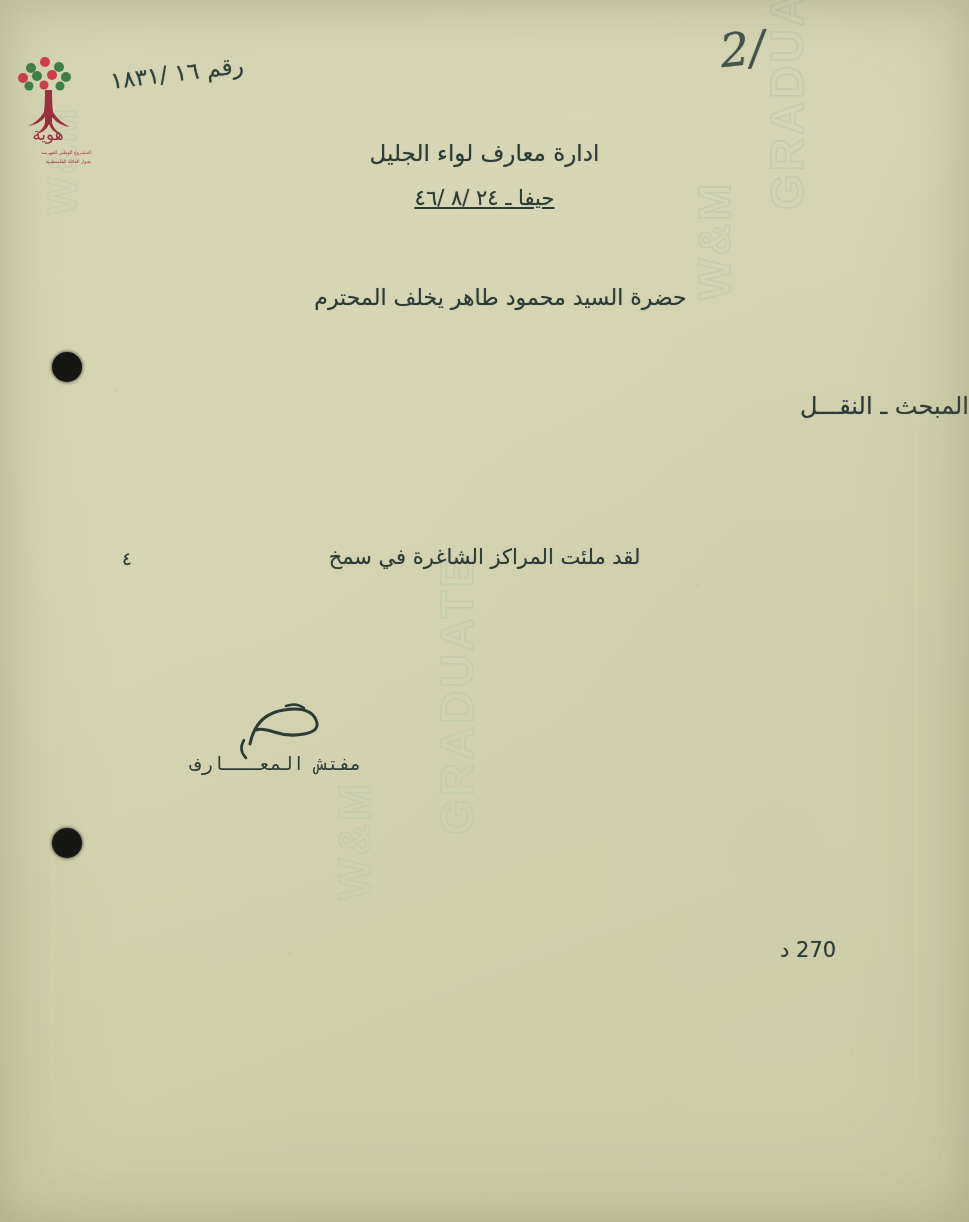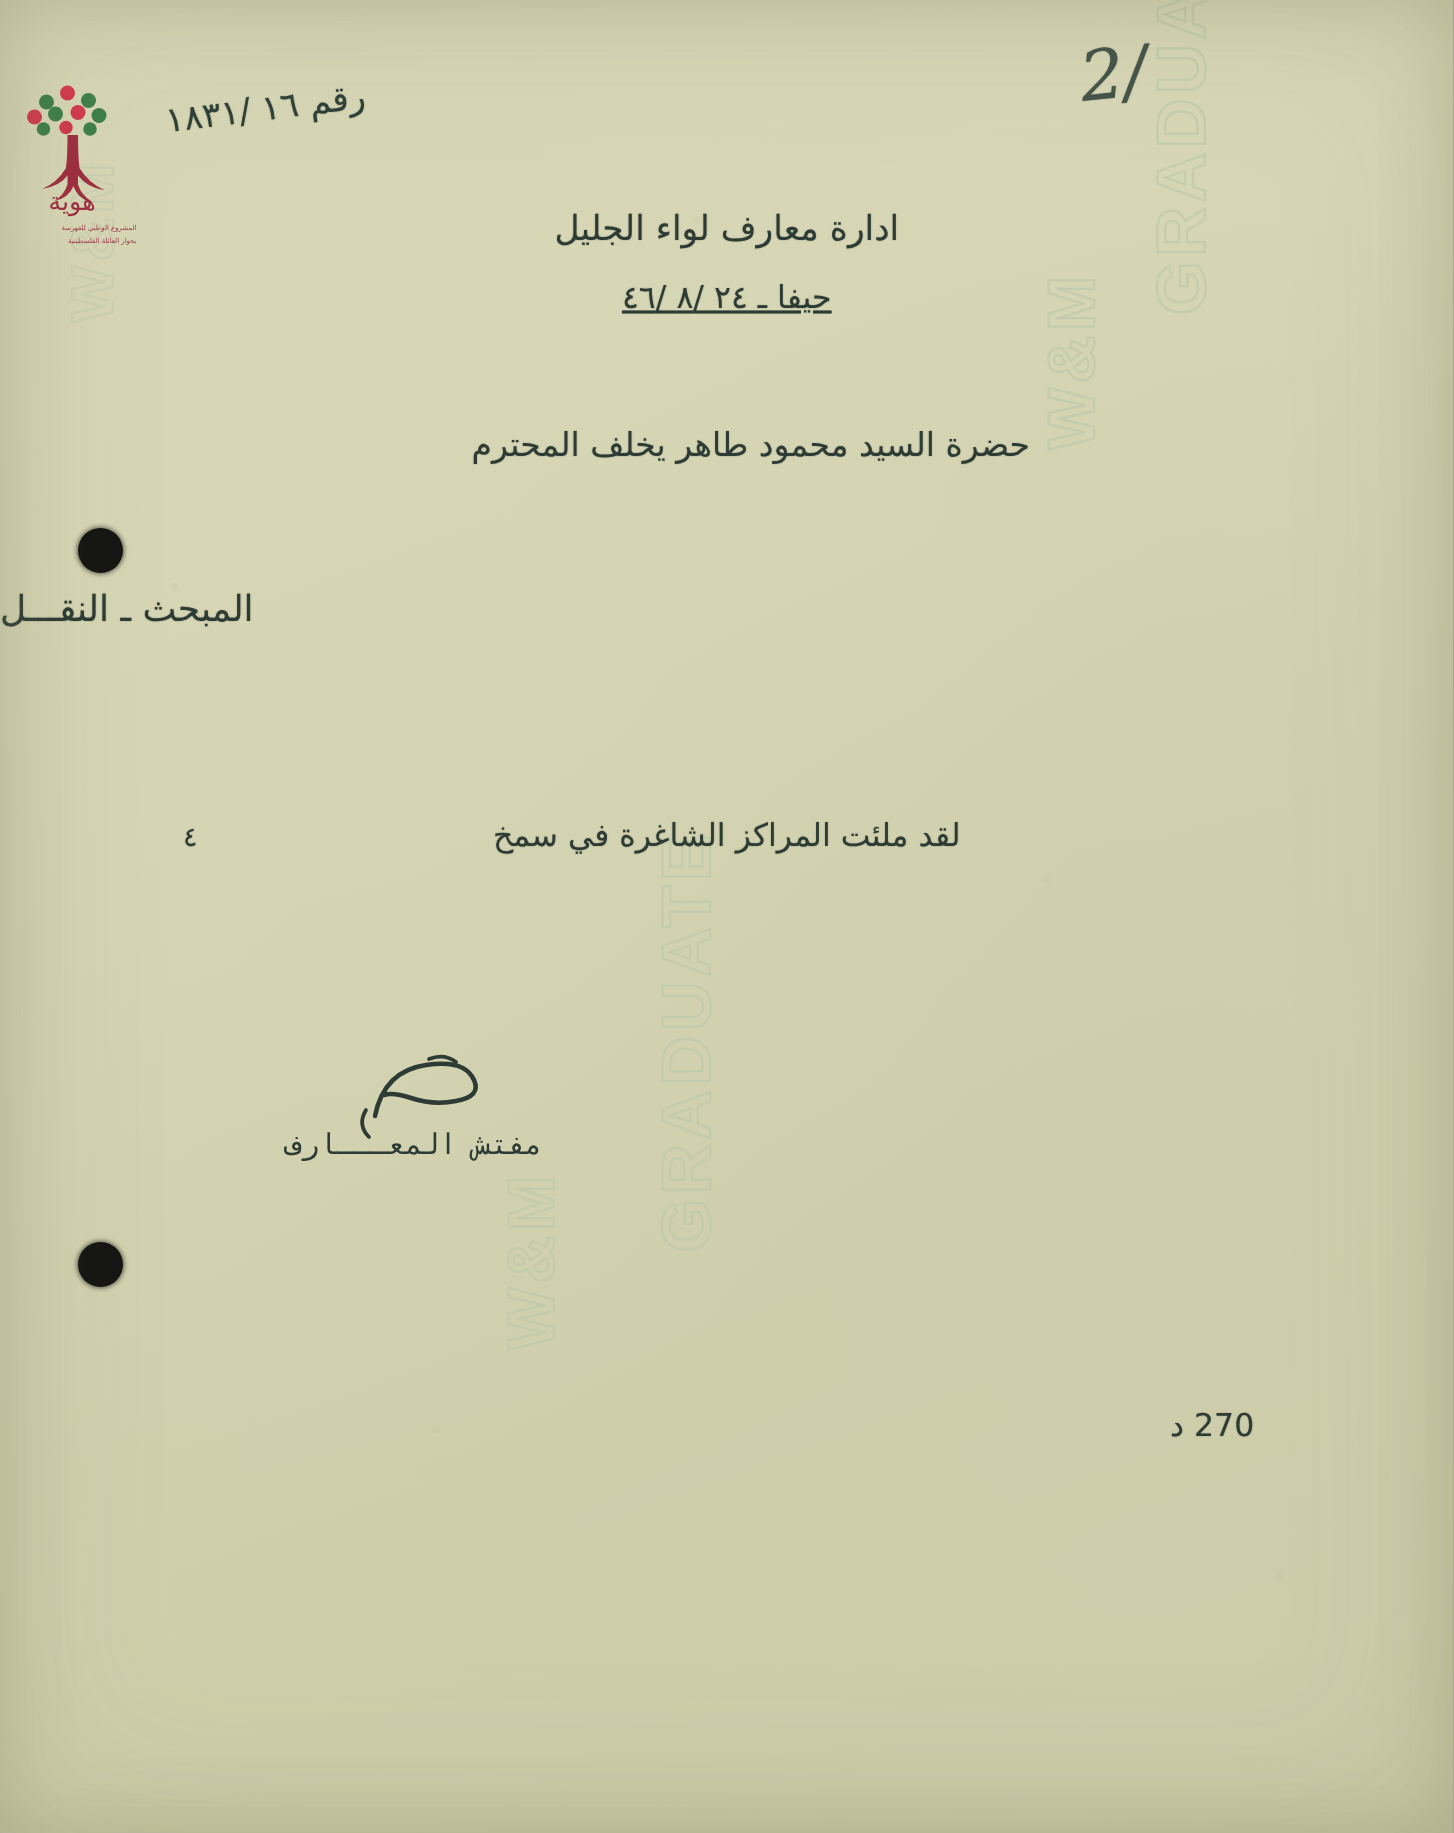--- a/index.html
+++ b/index.html
@@ -146,21 +146,21 @@
     width: 100%;
     text-align: center;
     font-size: 22px;
     letter-spacing: .5px;
     padding-left: 16px;
   }
   .subject {
     top: 392px;
     left: 0;
     width: 100%;
-    text-align: left;
+    text-align: right;
     font-size: 24px;
     letter-spacing: 1px;
   }
   .reference {
     top: 443px;
     left: 0;
     width: 100%;
     text-align: center;
     font-size: 21px;
   }

